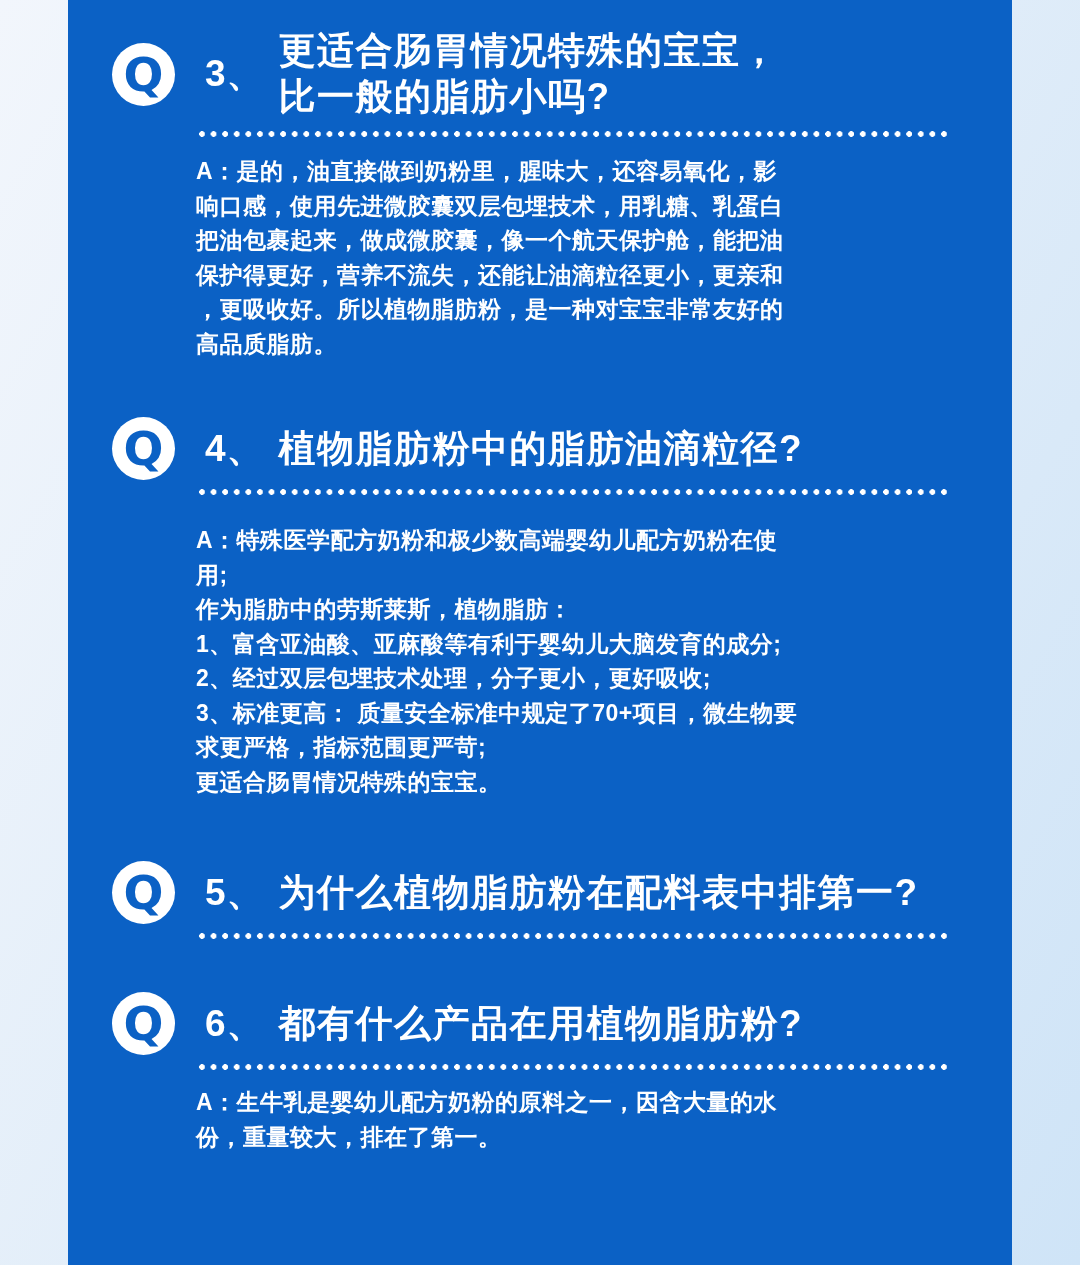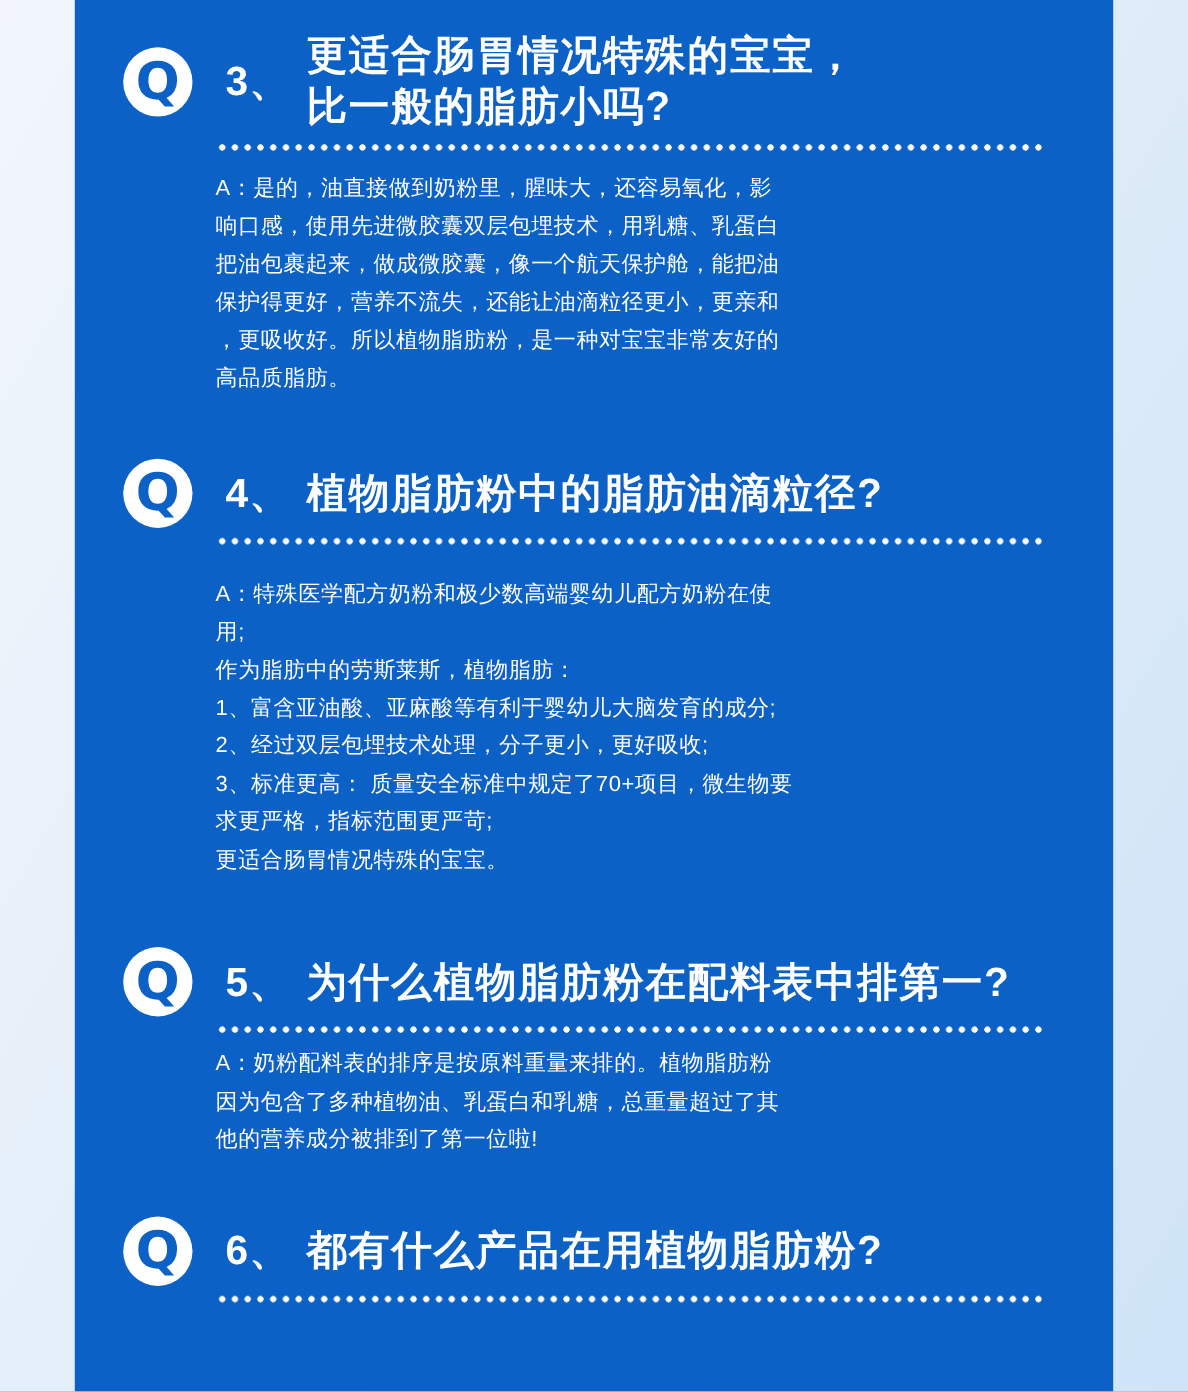--- a/index.html
+++ b/index.html
@@ -29,21 +29,21 @@
   .q-text{
     font-size:37px;font-weight:700;line-height:46px;
     margin:0 0 0 14px;letter-spacing:1.5px;white-space:pre-line;
   }
   .dots{
     margin-left:130px;width:752px;height:8px;
     background-image:radial-gradient(circle at 4px 4px,#ffffff 2.6px,rgba(255,255,255,0) 3.1px);
     background-size:11.6px 8px;background-repeat:repeat-x;
   }
   .answer{
-    font-size:20px;line-height:34.5px;font-weight:400;
+    font-size:23px;line-height:34.5px;font-weight:700;
     margin:0;margin-left:128px;width:790px;
     white-space:pre-line;letter-spacing:0.5px;
   }
   
   .sec1 .qa-head{margin-top:28px;}
   .sec1 .dots{margin-top:10px;}
   .sec1 .answer{margin-top:16px;}
   .sec2 .qa-head{margin-top:56px;}
   .sec2 .dots{margin-top:8px;}
   .sec2 .answer{margin-top:27px;}
@@ -98,29 +98,28 @@
 
   <section class="qa sec3">
     <div class="qa-head">
       <div class="q-badge">
         <span>Q</span>
       </div>
       <div class="q-num">5、</div>
       <h2 class="q-text">为什么植物脂肪粉在配料表中排第一?</h2>
     </div>
     <div class="dots"></div>
-    <p class="answer">A：奶粉配料表的排序是按原料重量来排的。植物脂肪粉
-因为包含了多种植物油、乳蛋白和乳糖，总重量超过了其
-他的营养成分被排到了第一位啦!</p>
   </section>
 
   <section class="qa sec4">
     <div class="qa-head">
       <div class="q-badge">
         <span>Q</span>
       </div>
       <div class="q-num">6、</div>
       <h2 class="q-text">都有什么产品在用植物脂肪粉?</h2>
     </div>
     <div class="dots"></div>
+    <p class="answer">A：生牛乳是婴幼儿配方奶粉的原料之一，因含大量的水
+份，重量较大，排在了第一。</p>
   </section>
 
 </div>
 
 </body></html>

